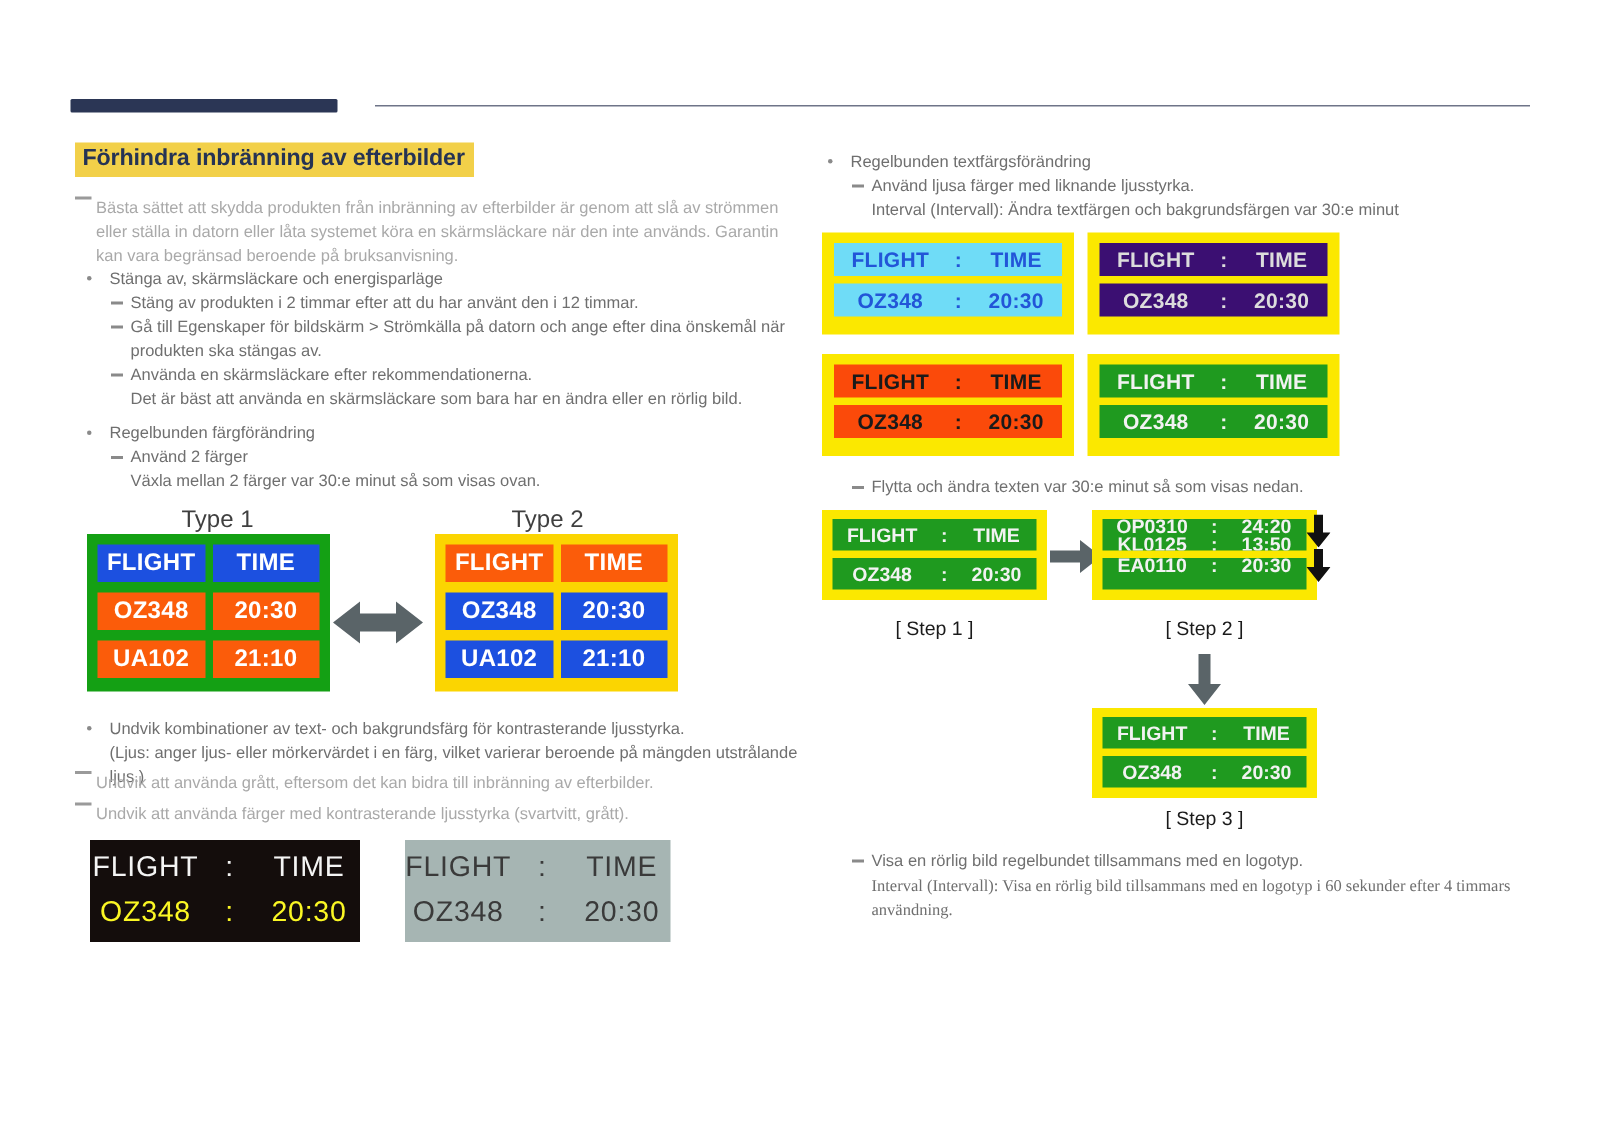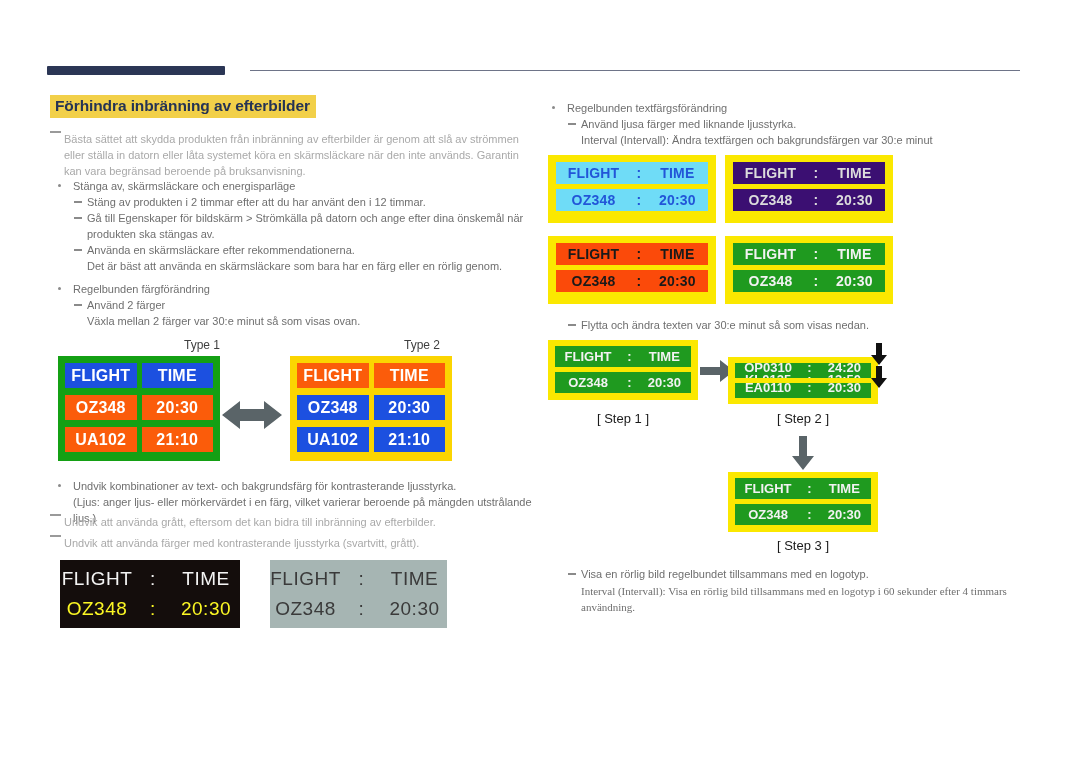--- a/index.html
+++ b/index.html
@@ -30,21 +30,21 @@
   .bullet .dot{position:absolute;left:0;top:6px;width:3px;height:3px;border-radius:50%;background:#8a8a8a;}
   .bullet .bodytxt{display:block;padding-left:15px;}
 
   .sub{position:absolute;font-size:11px;line-height:16px;color:#6f6f6f;}
   .sub .ndash{position:absolute;left:0;top:0;width:8px;height:1.5px;background:#8a8a8a;margin-top:7px;}
   .sub .bodytxt{display:block;padding-left:13px;}
 
   .plain{position:absolute;font-size:11px;line-height:16px;color:#6f6f6f;}
 
   
-  .type-label{position:absolute;font-size:12px;color:#3f3f3f;text-align:right;}
+  .type-label{position:absolute;font-size:16px;color:#3f3f3f;text-align:center;}
   .board{position:absolute;display:grid;grid-template-columns:1fr 1fr;gap:5px;padding:7px;box-sizing:border-box;}
   .board .cell{
     display:flex;align-items:center;justify-content:center;
     font-weight:bold;font-size:16px;color:#ffffff;height:25px;
     font-family:"Liberation Sans", sans-serif;letter-spacing:0.2px;
   }
   .board-green{background:#14a014;}
   .board-yellow{background:#fbd501;}
   .c-blue{background:#1c50e0;}
   .c-orange{background:#fb5c0a;}
@@ -128,21 +128,21 @@
 
   <div class="sub" style="left:74px;top:242px;width:450px;">
     <span class="ndash"></span>
     <span class="bodytxt">Använda en skärmsläckare efter rekommendationerna.</span>
   </div>
 
   <div class="sub" style="left:74px;top:210px;width:450px;">
     <span class="ndash"></span>
     <span class="bodytxt">Gå till Egenskaper för bildskärm &gt; Strömkälla på datorn och ange efter dina önskemål när produkten ska stängas av.</span>
   </div>
-  <div class="plain" style="left:87px;top:258px;width:440px;">Det är bäst att använda en skärmsläckare som bara har en färg eller en rörlig genom.</div>
+  <div class="plain" style="left:87px;top:258px;width:440px;">Det är bäst att använda en skärmsläckare som bara har en ändra eller en rörlig bild.</div>
 
   <div class="bullet" style="left:58px;top:281px;width:465px;">
     <span class="dot"></span>
     <span class="bodytxt">Regelbunden färgförändring</span>
   </div>
 
   <div class="sub" style="left:74px;top:297px;width:450px;">
     <span class="ndash"></span>
     <span class="bodytxt">Använd 2 färger</span>
   </div>
@@ -298,21 +298,21 @@
     </div>
   </div>
   <div class="step-label" style="left:548px;top:411px;width:150px;">[ Step 1 ]</div>
 
   <div class="arrow-right" style="left:700px;top:360px;">
     <svg viewBox="0 0 34 22" width="34" height="22">
       <polygon points="0,7 20,7 20,0 34,11 20,22 20,15 0,15" fill="#5a6468"></polygon>
     </svg>
   </div>
 
-  <div class="step-panel" style="left:728px;top:340px;width:150px;height:47px;margin-top:17px;">
+  <div class="step-panel" style="left:728px;top:340px;width:150px;height:60px;">
     <div class="scrollline">
       <div class="half" style="top:-3px;">
         <span class="k">OP0310</span>
         <span class="sep">:</span>
         <span class="v">24:20</span>
       </div>
       <div class="half" style="top:9px;">
         <span class="k">KL0125</span>
         <span class="sep">:</span>
         <span class="v">13:50</span>

